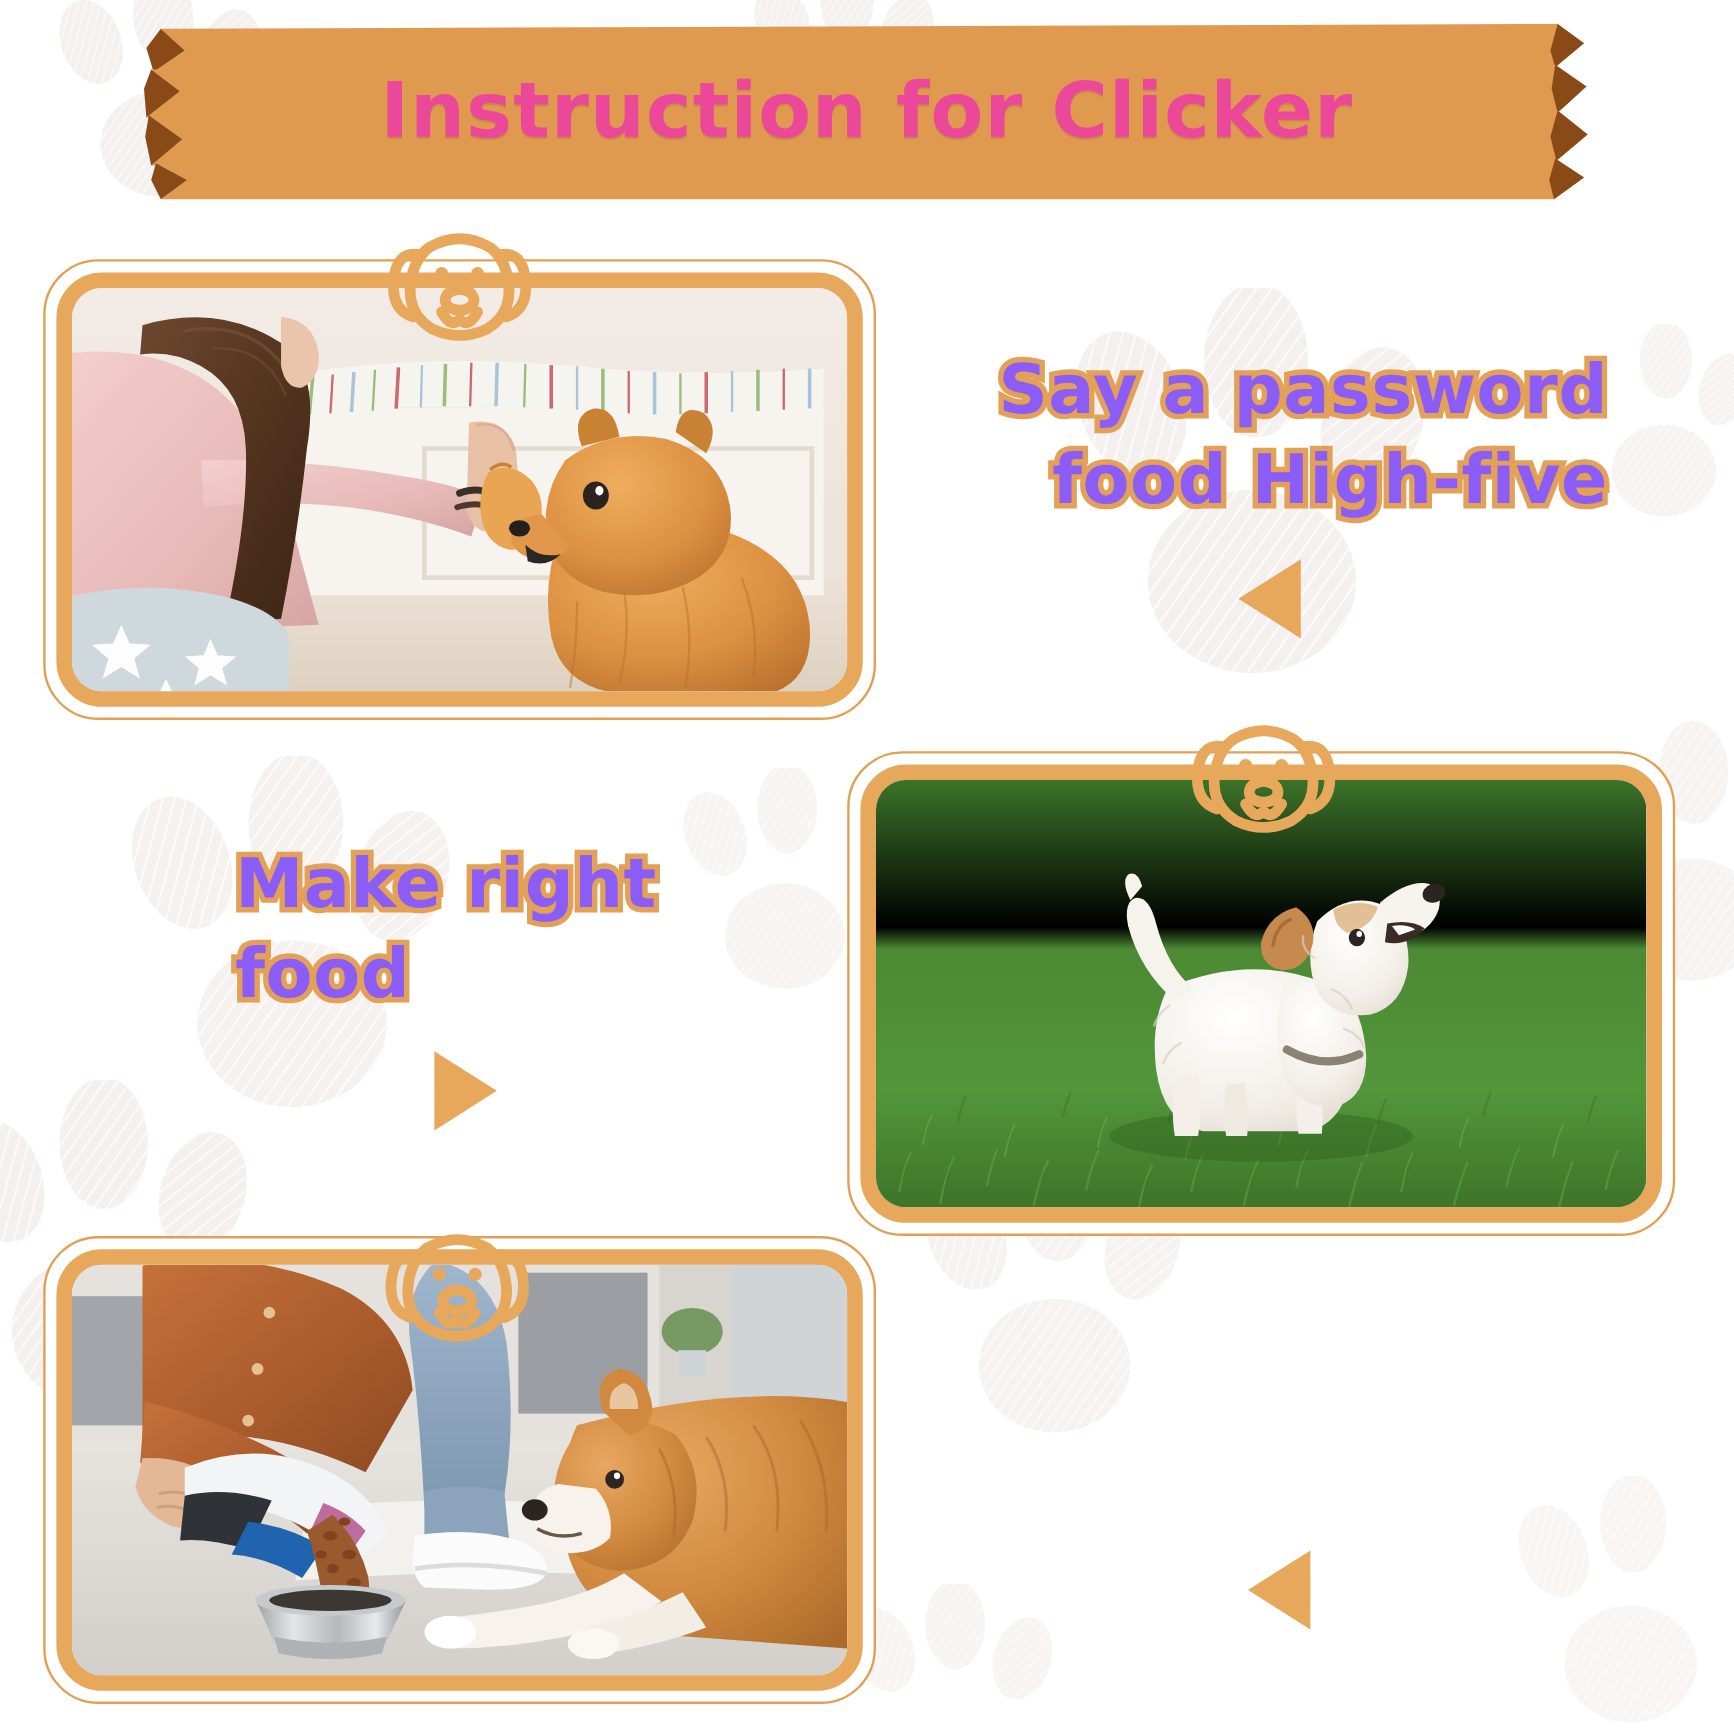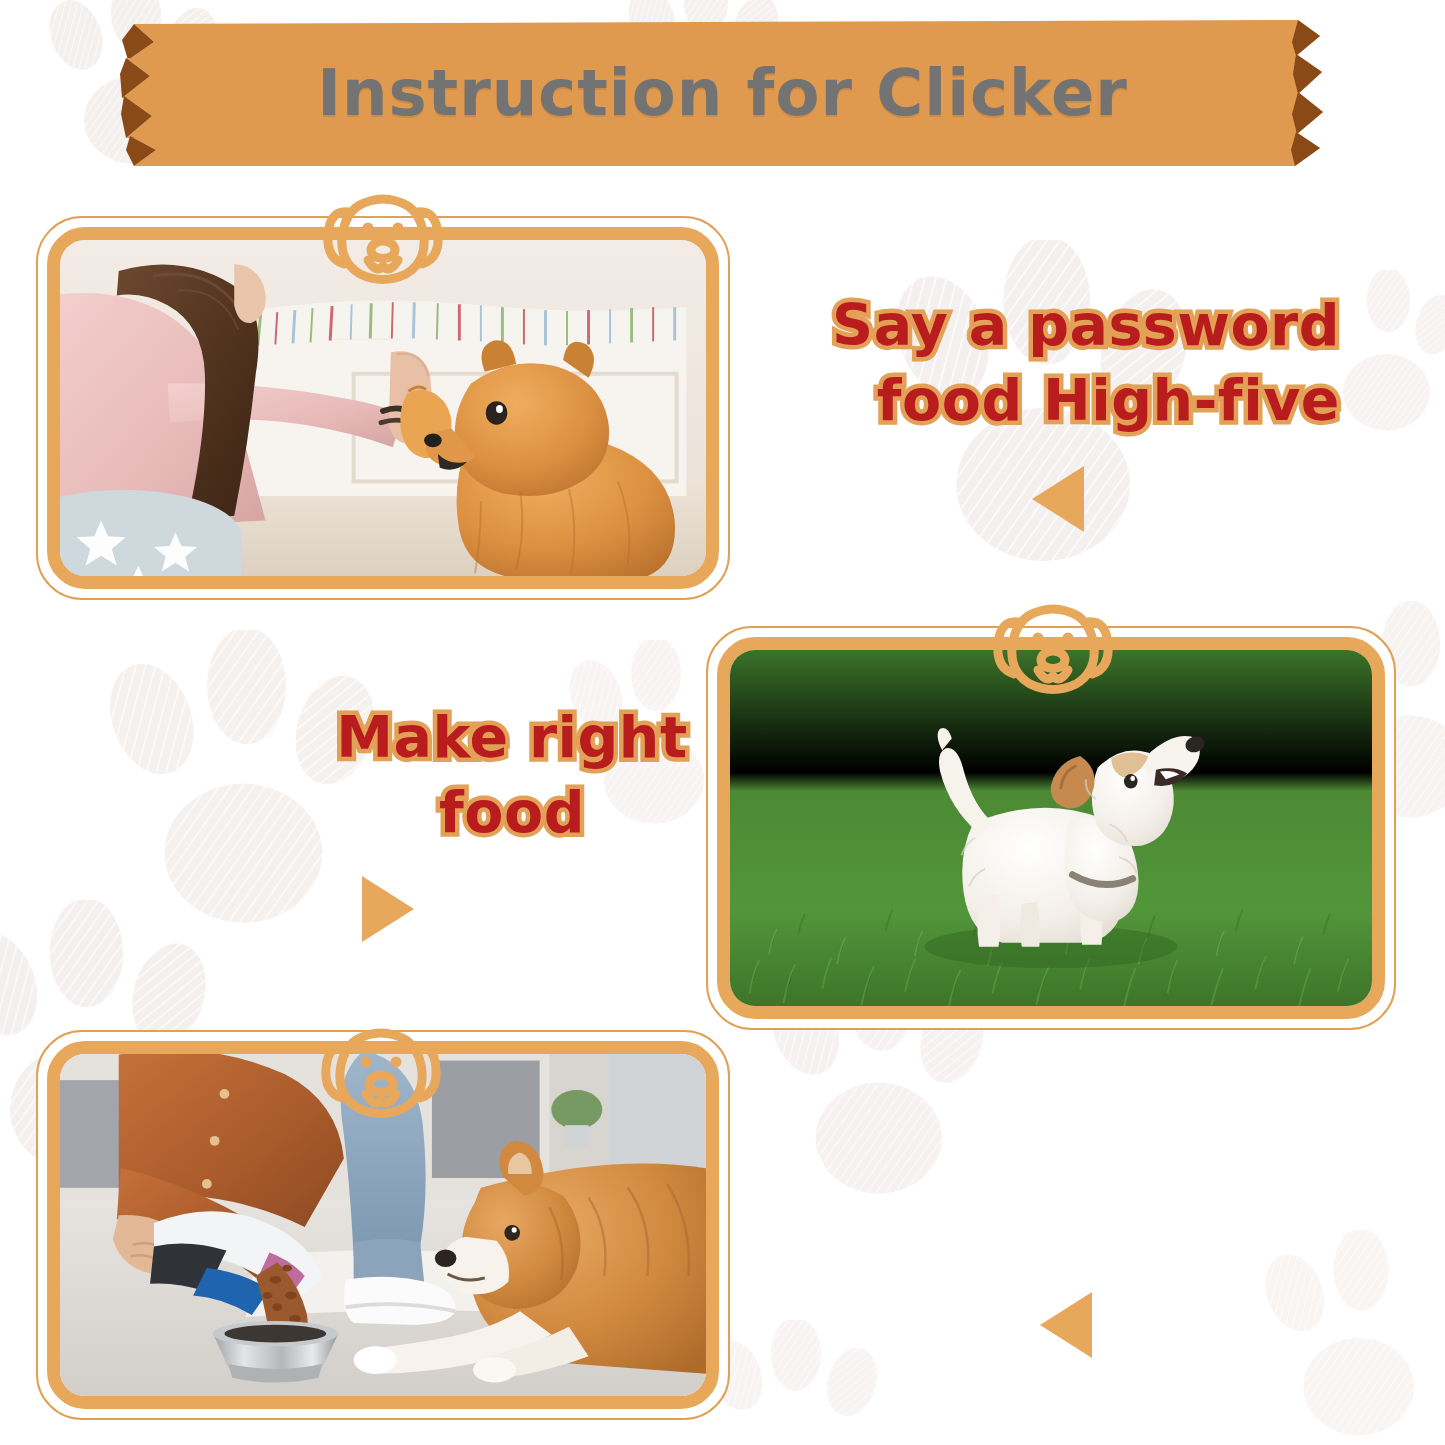--- a/index.html
+++ b/index.html
@@ -39,21 +39,21 @@
   }
   #header-title {
     position: absolute;
     left: 0;
     top: 0;
     width: 1205px;
     height: 150px;
     display: flex;
     align-items: center;
     justify-content: center;
-    color: #737373;
+    color: #ec4899;
     font-family: "DejaVu Sans", sans-serif;
     font-weight: 700;
     font-size: 64px;
     letter-spacing: 1px;
     z-index: 6;
     text-shadow: 0 2px 0 rgba(130,70,22,0.18);
   }
 
   
   .frame {
@@ -91,27 +91,27 @@
   }
 
   
   .caption {
     position: absolute;
     z-index: 4;
     font-family: "DejaVu Sans", sans-serif;
     font-weight: 700;
     font-size: 57px;
     line-height: 1.32;
-    color: #b91c1c;
+    color: #8b5cf6;
     -webkit-text-stroke: 9px #e3a158;
     paint-order: stroke fill;
     letter-spacing: 0.5px;
   }
   .caption-right { text-align: right; }
-  .caption-left  { text-align: center; margin-left: 36px; }
+  .caption-left  { text-align: left; }
 
   
   .arrow {
     position: absolute;
     z-index: 4;
     width: 0;
     height: 0;
   }
   .arrow-left {
     border-top: 33px solid transparent;

